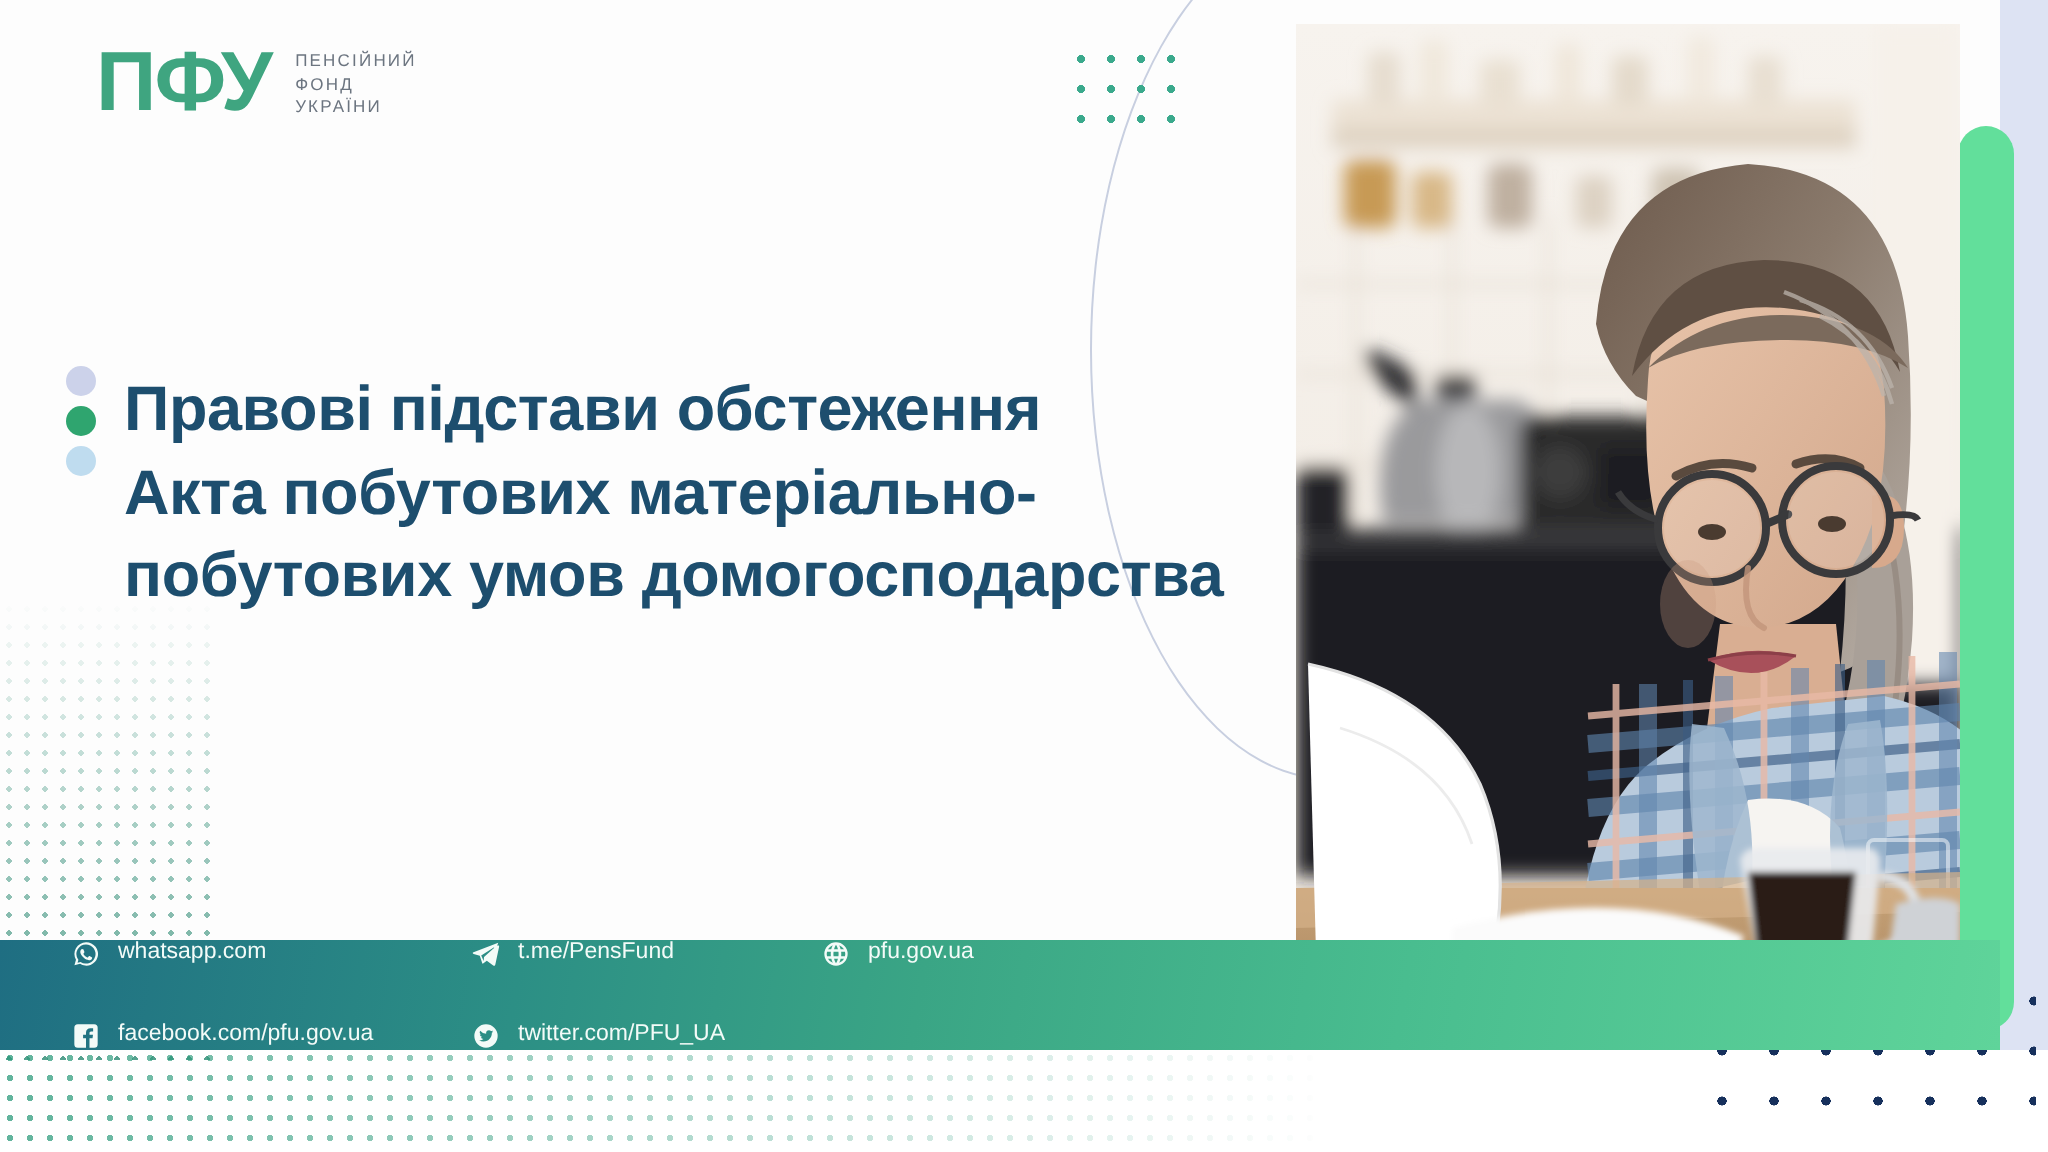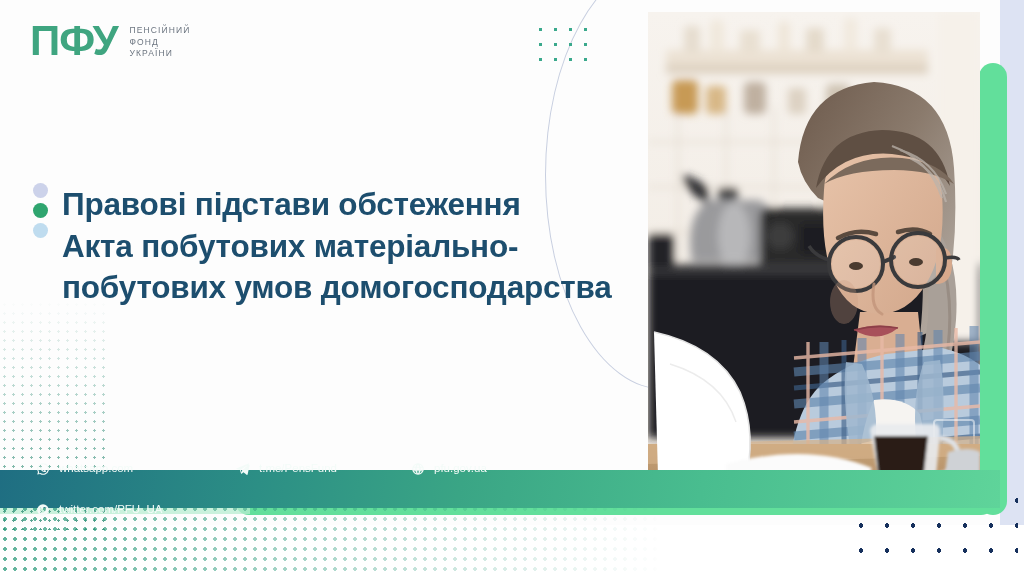--- a/index.html
+++ b/index.html
@@ -121,21 +121,21 @@
     position:absolute;
     left:648px; top:12px;
     width:332px; height:500px;
     overflow:hidden;
     background:#efe9e2;
   }
   .photo svg { display:block; width:100%; height:100%; }
 
   
   .logo {
-    position:absolute; left:30px; top:20px;
+    position:absolute; left:48px; top:20px;
     display:flex; align-items:center; gap:12px;
   }
   .logo-mark {
     font-size:42px; font-weight:bold; letter-spacing:-1px;
     color:#3fa580; line-height:1;
     font-family:"Liberation Sans", sans-serif;
   }
   .logo-text {
     display:flex; flex-direction:column; gap:3px;
     padding-top:2px;
@@ -167,21 +167,21 @@
     font-weight:bold;
     line-height:1.32;
     letter-spacing:-0.2px;
   }
   .headline .ln { display:block; white-space:nowrap; }
 
   
   .footer {
     position:absolute;
     left:0; top:470px;
-    width:1000px; height:38px;
+    width:1000px; height:55px;
     background:linear-gradient(100deg,
         #1f6e82 0%, #2c8f85 26%, #3aa585 46%, #49bd8f 70%, #5fd49a 100%);
     display:grid;
     grid-template-columns:200px 175px auto;
     align-content:center;
     row-gap:27px;
     padding:0 0 0 36px;
   }
   .fitem {
     display:flex; align-items:center; gap:9px;
@@ -474,20 +474,28 @@
 
     <div class="fitem">
       <span class="ic">
         <svg viewBox="0 0 24 24">
             <path d="M12 2a10 10 0 100 20 10 10 0 000-20zm6.9 6h-2.9a15 15 0 00-1.3-3.6A8 8 0 0118.9 8zM12 4.1c.7 1 1.3 2.3 1.7 3.9h-3.4c.4-1.6 1-2.9 1.7-3.9zM4.3 14a8 8 0 010-4h3.3a17 17 0 000 4zm.8 2h2.9c.3 1.3.8 2.6 1.3 3.6A8 8 0 015.1 16zm2.9-8H5.1a8 8 0 014.1-3.6A15 15 0 007.9 8zM12 19.9c-.7-1-1.3-2.3-1.7-3.9h3.4c-.4 1.6-1 2.9-1.7 3.9zM14.1 14H9.9a15 15 0 010-4h4.2a15 15 0 010 4zm.6 5.6c.5-1 1-2.3 1.3-3.6h2.9a8 8 0 01-4.2 3.6zm1.7-5.6a17 17 0 000-4h3.3a8 8 0 010 4z"></path>
           </svg>
       </span>
       <span>pfu.gov.ua</span>
     </div>
 
+    <div class="fitem">
+      <span class="ic">
+        <svg viewBox="0 0 24 24">
+            <path d="M19 2H5a3 3 0 00-3 3v14a3 3 0 003 3h7v-8H9.5v-3H12V9.2C12 6.7 13.5 5.3 15.8 5.3c1.1 0 2 .1 2.3.1v2.7h-1.6c-1.2 0-1.5.6-1.5 1.5V11h3l-.4 3h-2.6v8H19a3 3 0 003-3V5a3 3 0 00-3-3z"></path>
+          </svg>
+      </span>
+      <span>facebook.com/pfu.gov.ua</span>
+    </div>
 
     <div class="fitem">
       <span class="ic">
         <svg viewBox="0 0 24 24">
             <path d="M12 2a10 10 0 100 20 10 10 0 000-20zm5 7.2c0 .2 0 .3 0 .5 0 3.3-2.5 7.1-7.1 7.1a7 7 0 01-3.8-1.1h.6c1.2 0 2.2-.4 3.1-1.1a2.5 2.5 0 01-2.3-1.7l.5.1.7-.1a2.5 2.5 0 01-2-2.4 2.5 2.5 0 001.1.3 2.5 2.5 0 01-.8-3.3 7.1 7.1 0 005.1 2.6 2.5 2.5 0 014.2-2.3 5 5 0 001.6-.6 2.5 2.5 0 01-1.1 1.4 5 5 0 001.4-.4 5 5 0 01-1.2 1z"></path>
           </svg>
       </span>
       <span>twitter.com/PFU_UA</span>
     </div>
 

